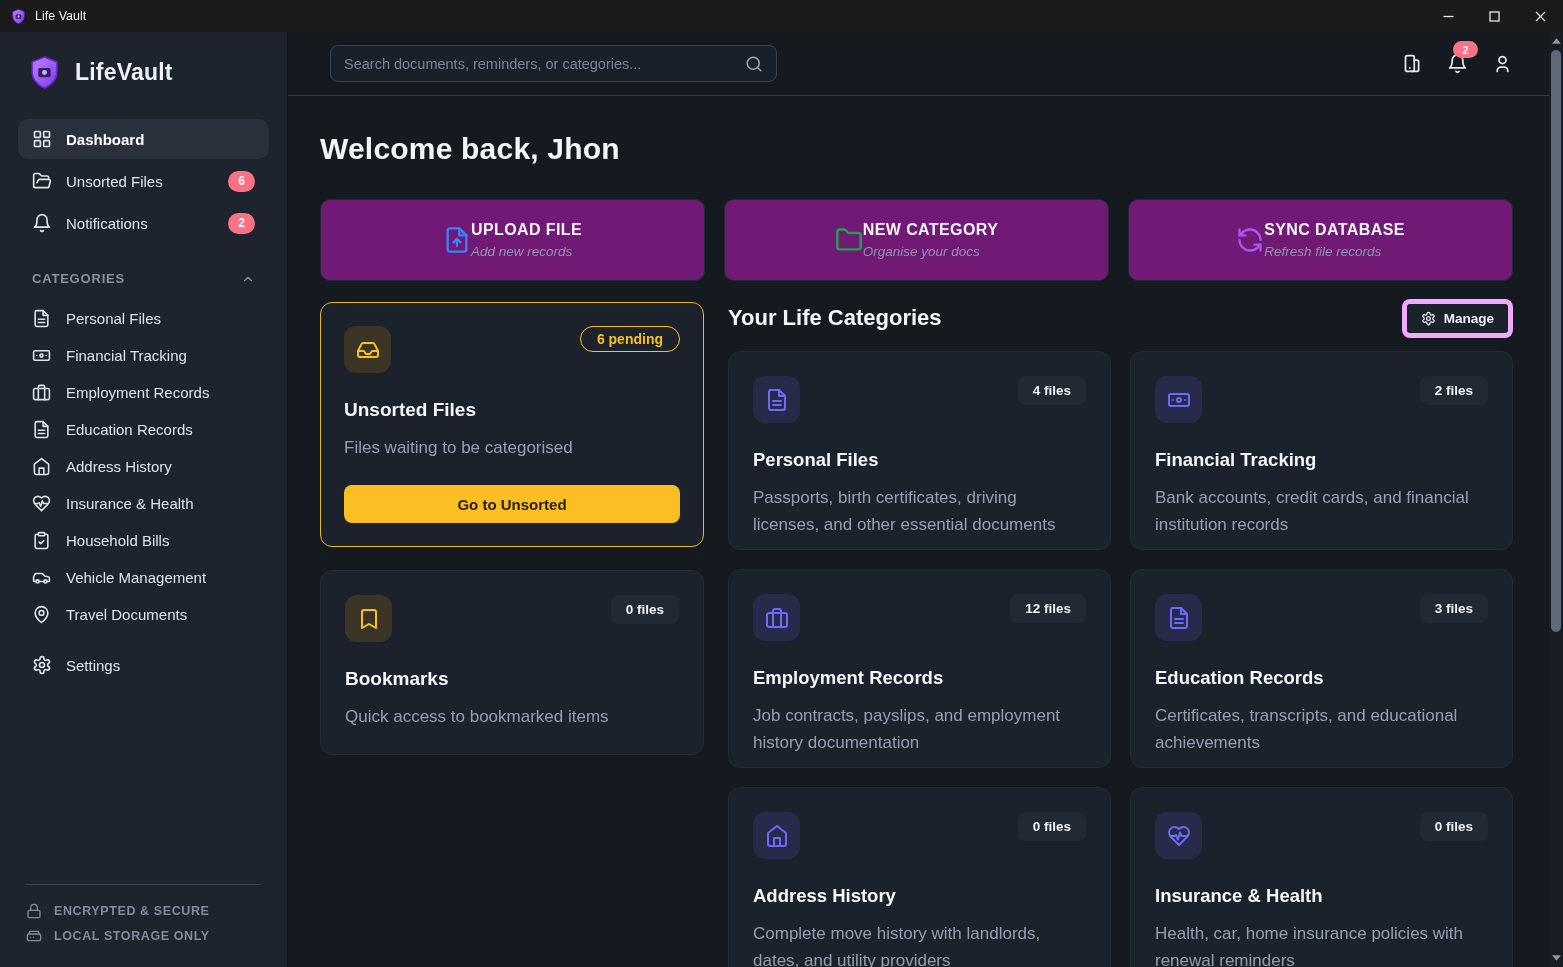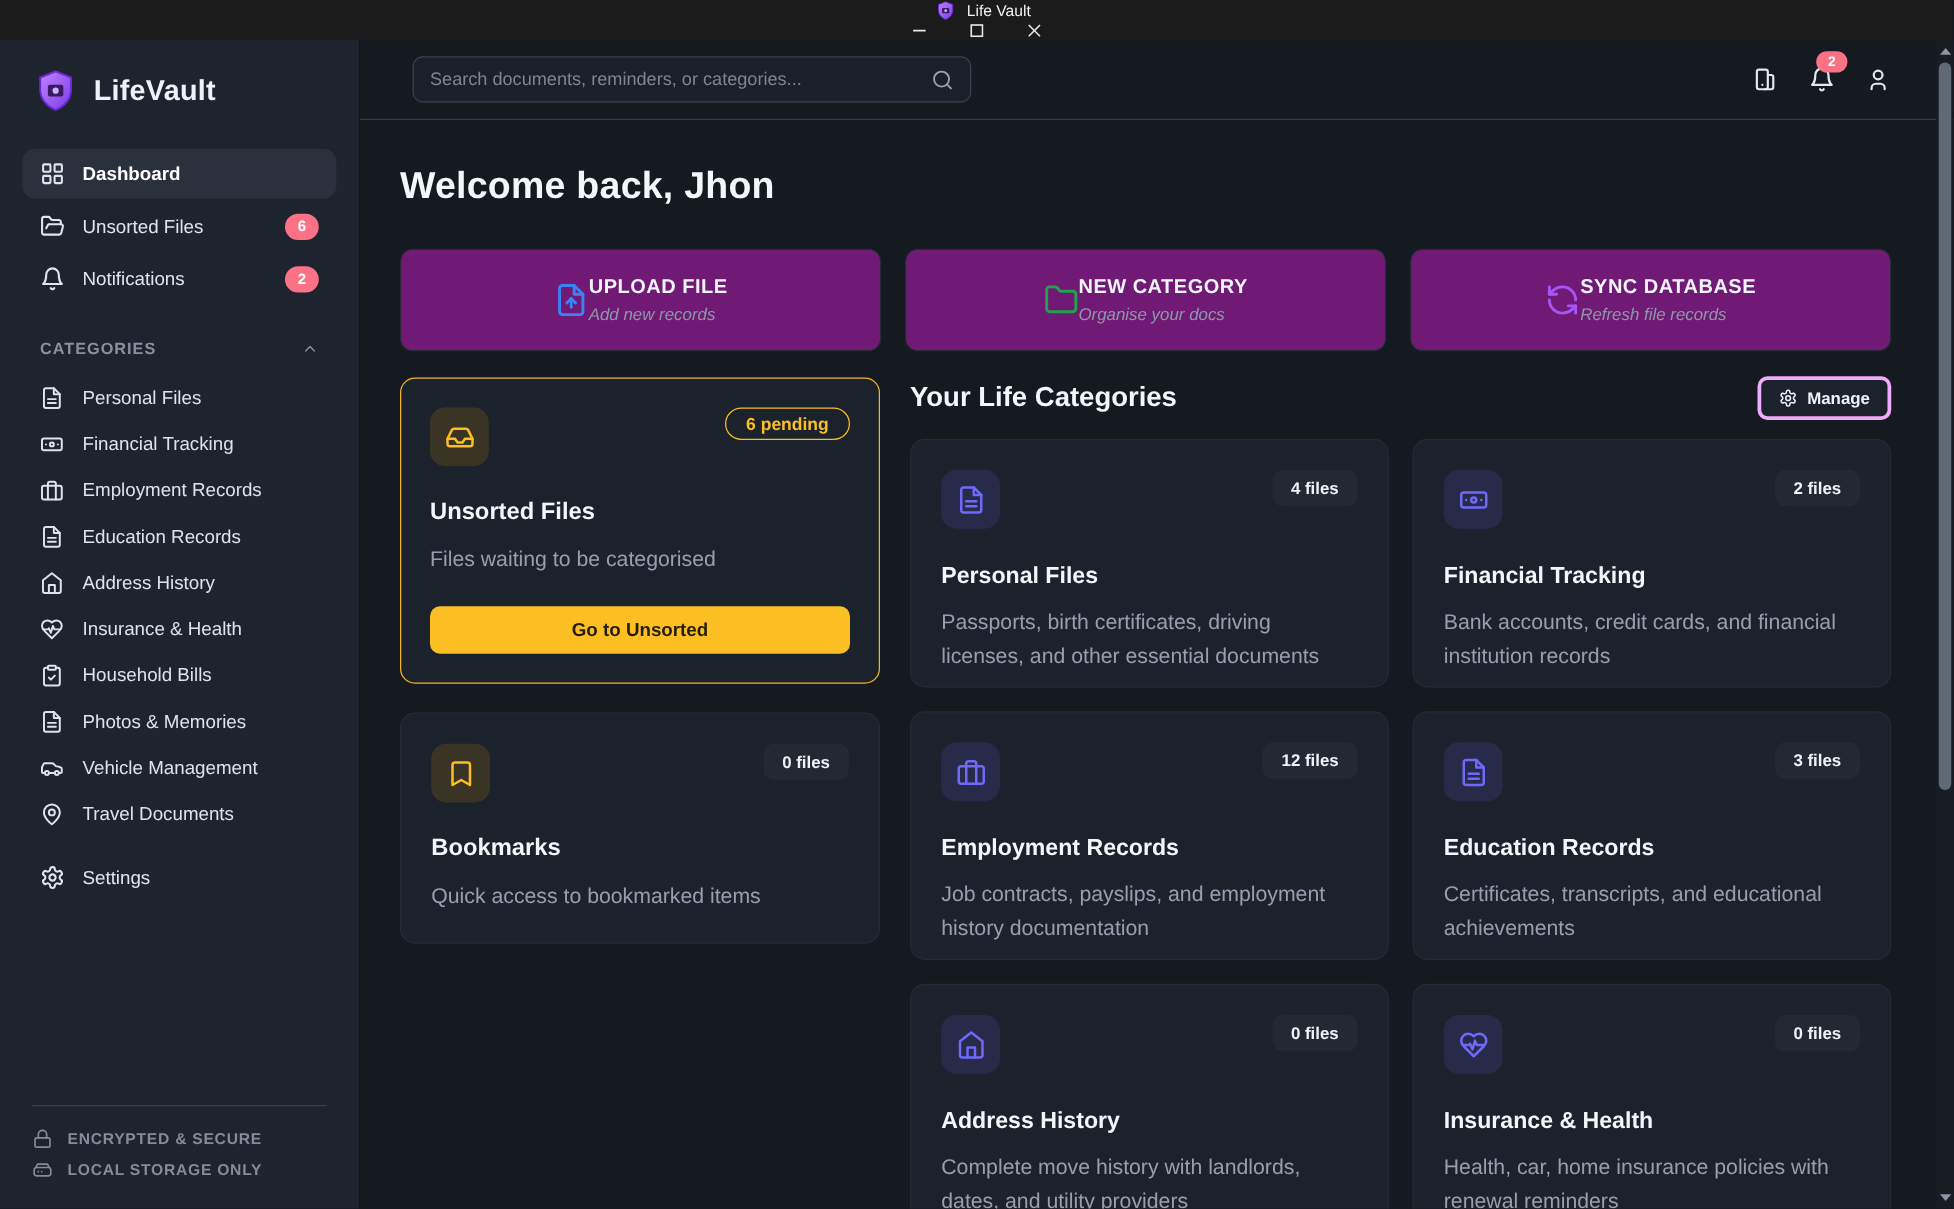--- a/index.html
+++ b/index.html
@@ -1,21 +1,21 @@
 <!DOCTYPE html>
 <html><head>
 <meta charset="utf-8">
 <style>
   * { margin:0; padding:0; box-sizing:border-box; }
   html,body { width:1563px; height:967px; overflow:hidden; background:#151a21;
     font-family:"Liberation Sans", sans-serif; color:#e8edf3; }
 
   
   .titlebar { height:32px; background:#1c1b1b; display:flex; align-items:center;
-    justify-content:space-between;flex-direction:column; }
+    justify-content:space-between; }
   .tb-left { display:flex; align-items:center; gap:8px; padding-left:10px; }
   .tb-title { font-size:12.5px; color:#f0f0f0; }
   .tb-controls { display:flex; height:100%; }
   .tb-btn { width:46px; height:100%; display:flex; align-items:center; justify-content:center;
     color:#e8e8e8; cursor:default; }
   .tb-btn svg { width:11px; height:11px; stroke:#e8e8e8; stroke-width:1.3; fill:none; }
 
   
   .app { display:flex; height:935px; position:relative; }
 
@@ -95,21 +95,21 @@
   .card-desc { font-size:17px; color:#94a0b0; margin-top:13px; line-height:1.6; }
   .go-btn { width:100%; height:38px; margin-top:24px; background:#fbbf24; border:none;
     border-radius:8px; color:#261e0c; font-size:15px; font-weight:700; cursor:pointer;
     font-family:"Liberation Sans", sans-serif; }
   .bookmarks-card { margin-top:23px; }
 
   .right-col { flex:1; min-width:0; }
   .section-header { display:flex; align-items:center; justify-content:space-between; height:32px; }
   .section-title { font-size:22px; font-weight:800; color:#f3f6fa; }
   .manage-btn { display:flex; align-items:center; gap:8px; background:#1c222b;
-    border:3px solid #f0abfc; border-radius:8px; padding:7px 14px; color:#eef2f7;
+    border:5px solid #f0abfc; border-radius:8px; padding:7px 14px; color:#eef2f7;
     font-size:13.5px; font-weight:700; cursor:pointer; font-family:"Liberation Sans", sans-serif; }
   .manage-btn .ic { width:15px; height:15px; stroke:#eef2f7; }
   .cards-grid { display:grid; grid-template-columns:1fr 1fr; gap:19px; margin-top:17px; }
   .cat-card { height:199px; cursor:pointer; }
   .cat-card .card-title { font-size:18.5px; }
 
   
   .scrollbar { position:absolute; top:0; right:0; bottom:0; width:14px; background:#181d24; }
   .sb-arrow { position:absolute; left:0; width:14px; height:14px; display:flex;
     align-items:center; justify-content:center; }
@@ -344,26 +344,20 @@
         <span>Insurance &amp; Health</span>
       </div>
       <div class="cat-item">
         <svg class="ic">
             <use href="#i-clipboard-check"></use>
           </svg>
         <span>Household Bills</span>
       </div>
       <div class="cat-item">
         <svg class="ic">
-            <use href="#i-file-text"></use>
-          </svg>
-        <span>Photos &amp; Memories</span>
-      </div>
-      <div class="cat-item">
-        <svg class="ic">
             <use href="#i-car"></use>
           </svg>
         <span>Vehicle Management</span>
       </div>
       <div class="cat-item">
         <svg class="ic">
             <use href="#i-map-pin"></use>
           </svg>
         <span>Travel Documents</span>
       </div>

